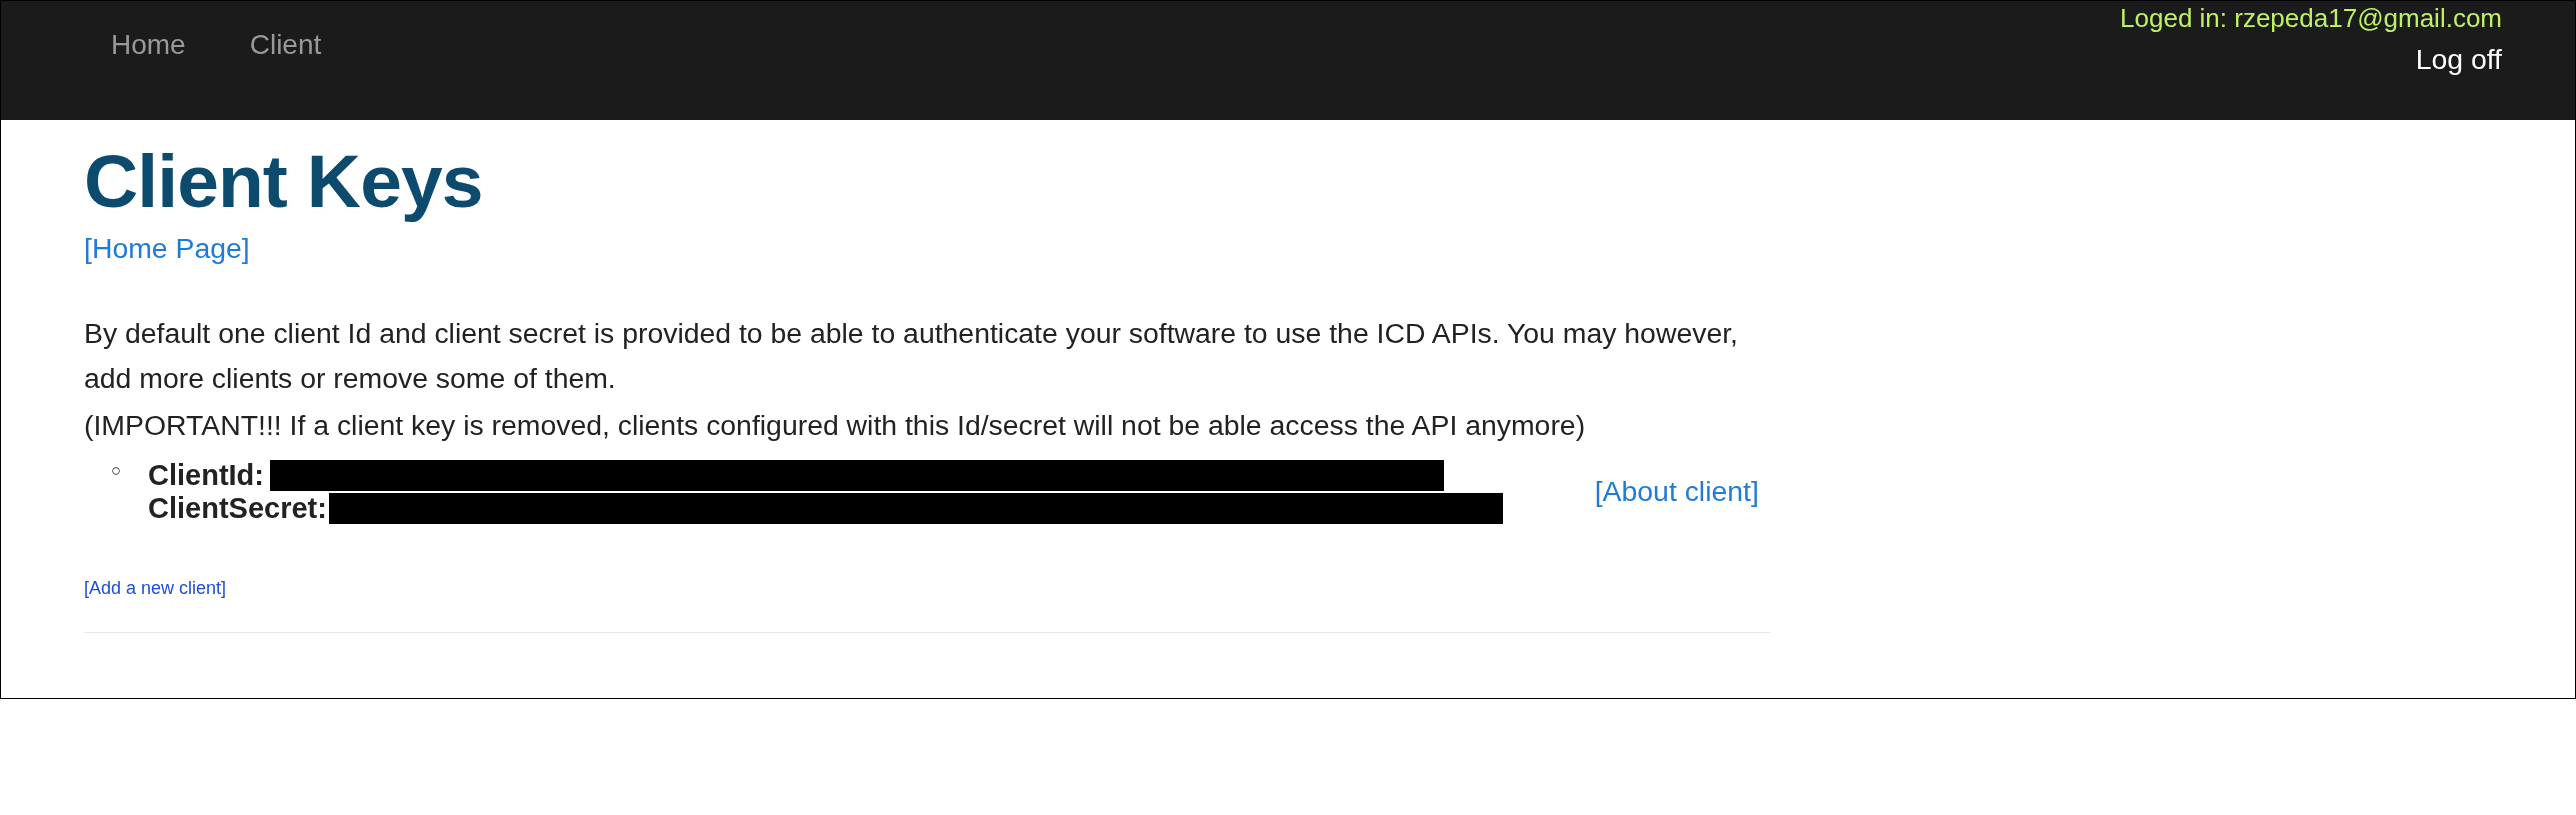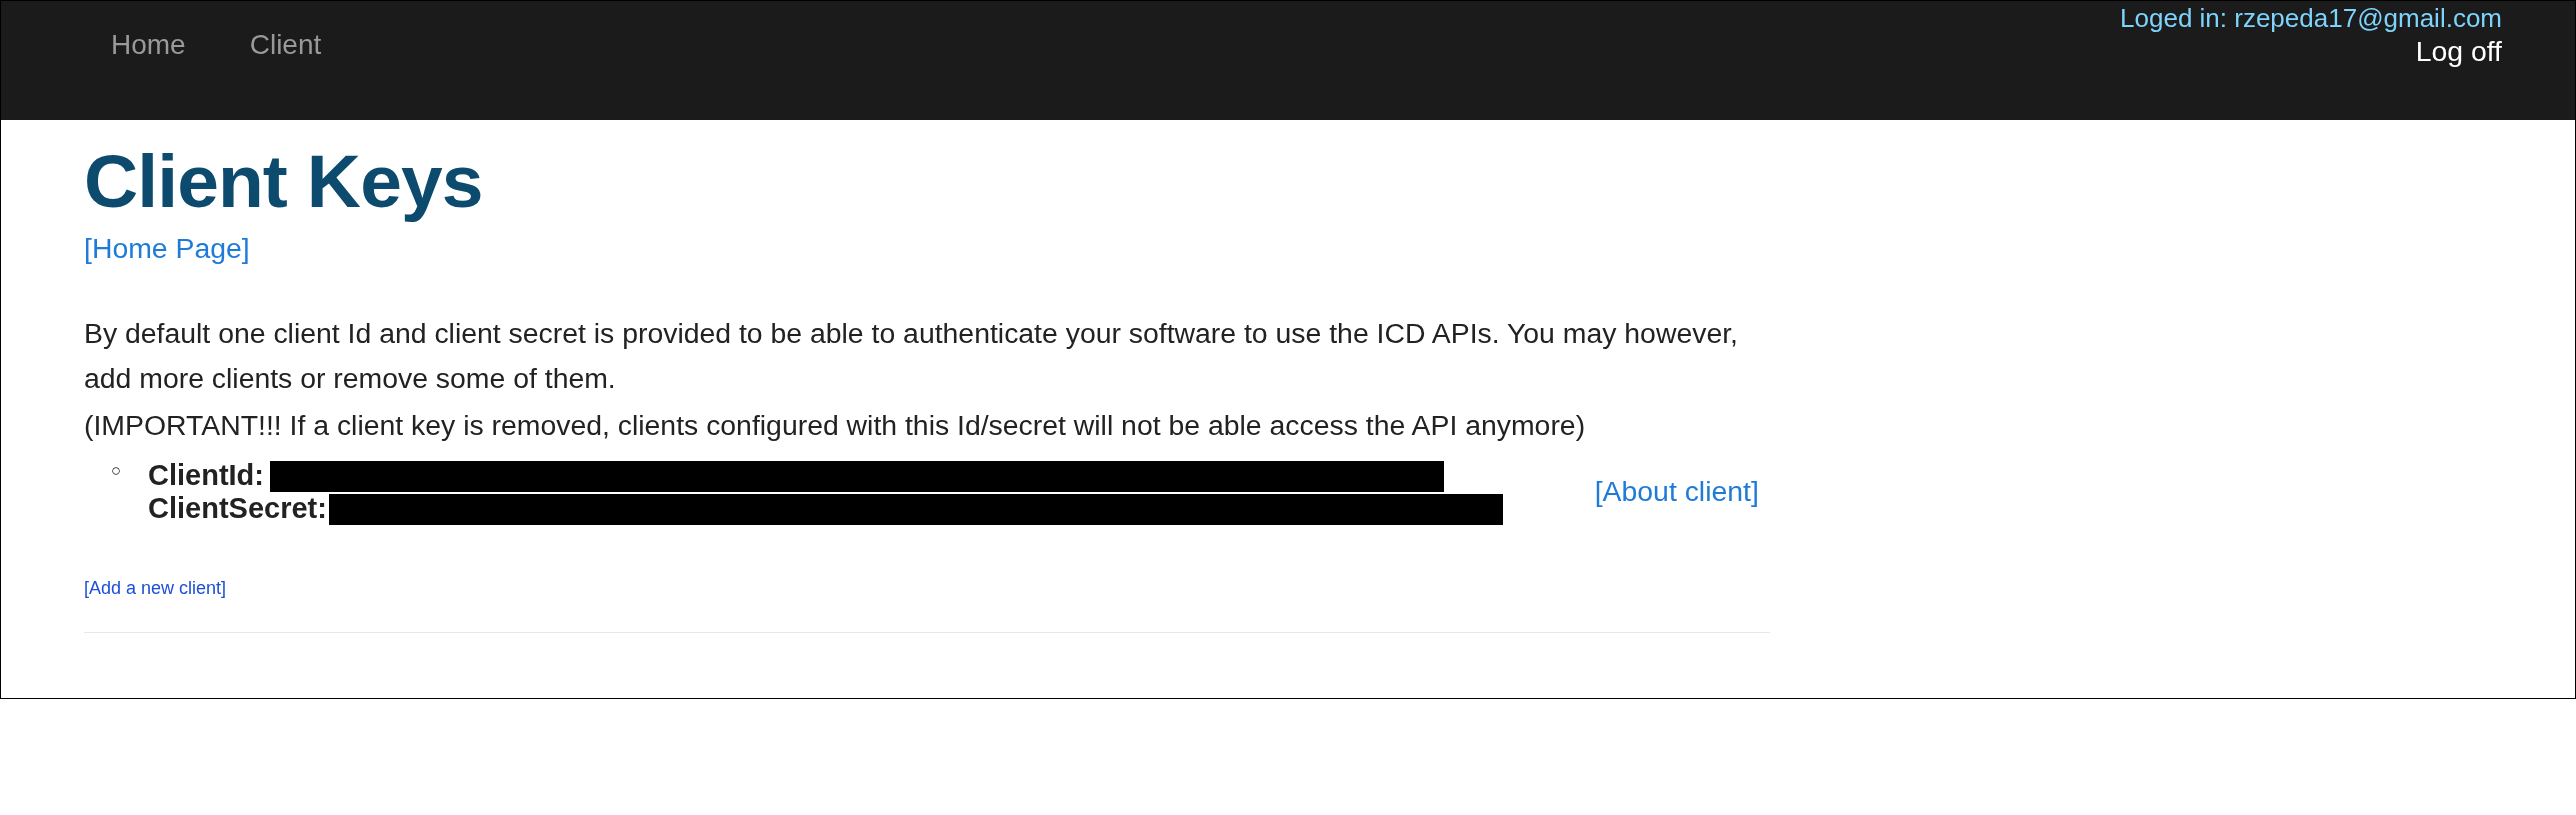--- a/index.html
+++ b/index.html
@@ -34,23 +34,23 @@
     }
     .navbar-right {
       display: flex;
       flex-direction: column;
       align-items: flex-end;
       position: absolute;
       right: 73px;
       top: 1.8px;
     }
     .logged-in-text {
-      color: #7dd3fc;
+      color: #bef264;
       font-size: 26px;
-      margin-bottom: 1px;
+      margin-bottom: 9px;
     }
     .logoff-link {
       color: #ffffff;
       font-size: 28.4px;
       cursor: pointer;
     }
     .content {
       padding: 18.3px 83px 27.5px 83px;
       max-width: 1852px;
     }
@@ -91,21 +91,21 @@
     .client-item::before {
       content: "○";
       position: absolute;
       left: -37px;
       top: 1.8px;
       font-size: 16.5px;
       color: #222;
     }
     .client-row {
       display: flex;
-      align-items: flex-end;
+      align-items: center;
       height: 33px;
     }
     .client-label {
       font-size: 29px;
       font-weight: 700;
       color: #222;
       white-space: nowrap;
     }
     .redacted-block {
       background: #000000;

